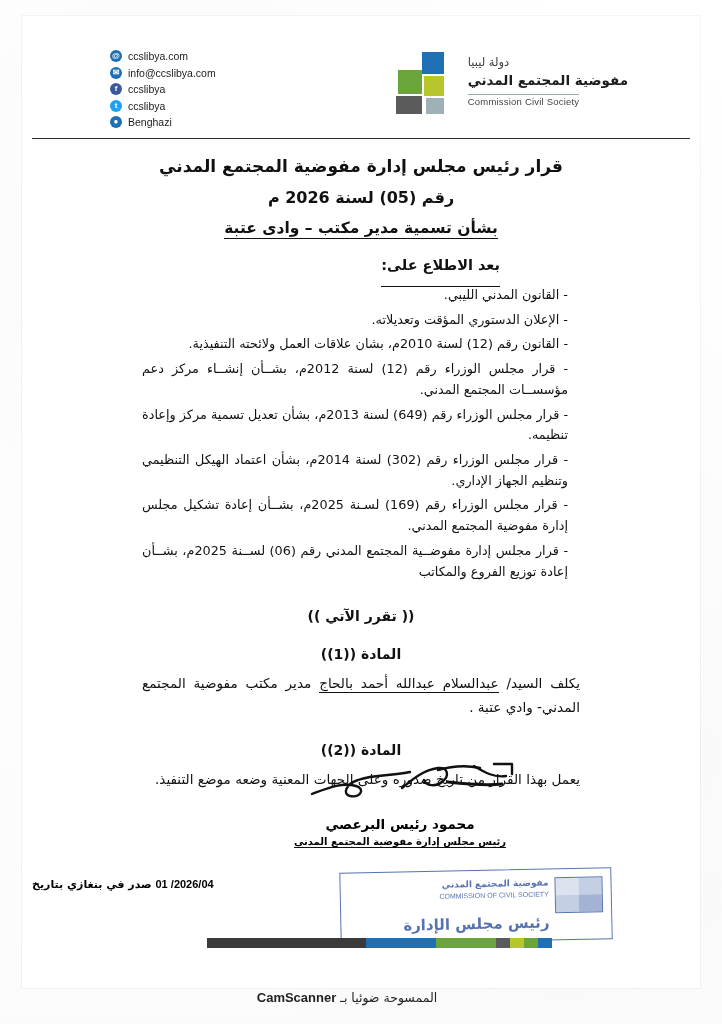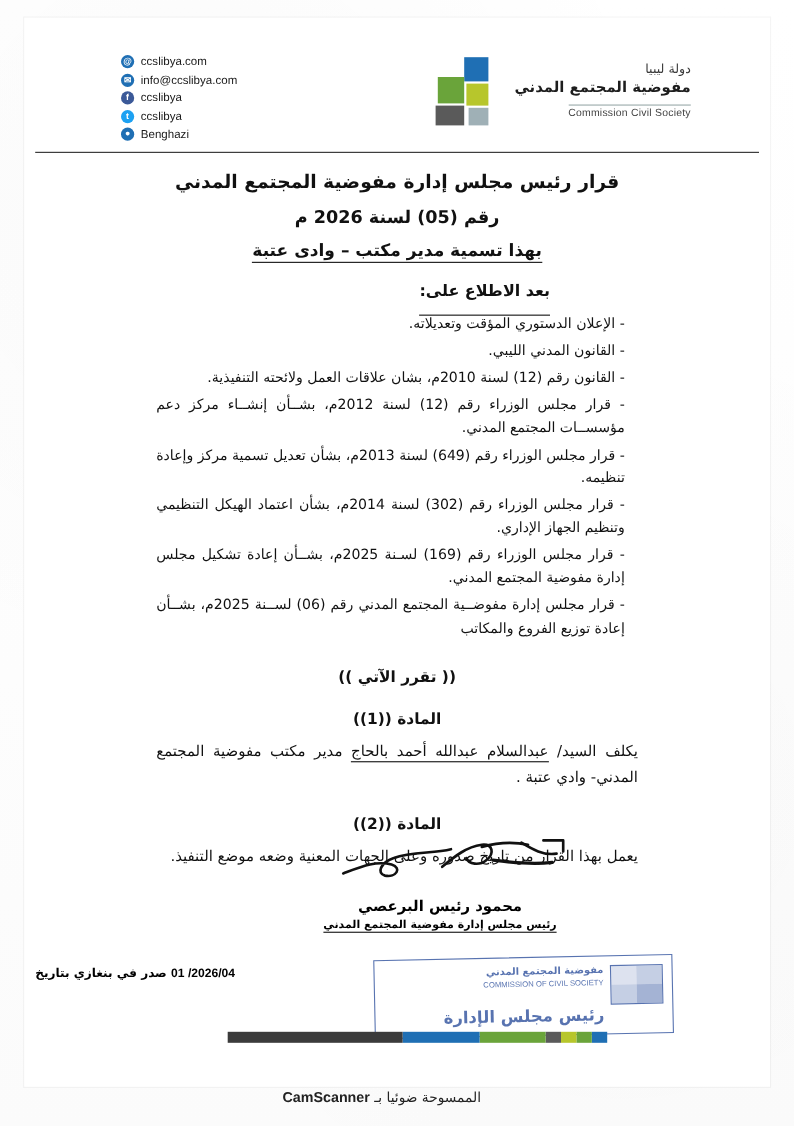--- a/index.html
+++ b/index.html
@@ -65,21 +65,21 @@
   .sq {
     position: absolute;
   }
   .sq.a { left: 26px; top: 0px;  width: 22px; height: 22px; background: #1f6fb4; }
   .sq.b { left: 2px;  top: 18px; width: 24px; height: 24px; background: #6aa43a; }
   .sq.c { left: 28px; top: 24px; width: 20px; height: 20px; background: #b7c62c; }
   .sq.d { left: 0px;  top: 44px; width: 26px; height: 18px; background: #5a5a5a; }
   .sq.e { left: 30px; top: 46px; width: 18px; height: 16px; background: #9fb0b6; }
 
   .logo-text {
-    text-align: right;
+    text-align: left;
     line-height: 1.35;
     color: #2b2b2b;
   }
   .logo-text .t1 { font-size: 11.5px; color: #3a3a3a; }
   .logo-text .t2 { font-size: 13.5px; font-weight: bold; color: #1d1d1d; }
   .logo-text .t3 {
     font-size: 9.5px;
     color: #444;
     font-family: "Liberation Sans", sans-serif;
     direction: ltr;
@@ -401,27 +401,27 @@
         </div>
       </div>
     </div>
 
     <div class="hr"></div>
 
     <div class="doc">
 
       <div class="title-1">قرار رئيس مجلس إدارة مفوضية المجتمع المدني</div>
       <div class="title-2">رقم (05) لسنة 2026 م</div>
-      <div class="title-3"><span>بهذا تسمية مدير مكتب – وادى عتبة</span></div>
+      <div class="title-3"><span>بشأن تسمية مدير مكتب – وادى عتبة</span></div>
 
       <div class="after-view"><span>بعد الاطلاع على:</span></div>
 
       <div class="clause-list">
+        <div class="clause">- القانون المدني الليبي.</div>
         <div class="clause">- الإعلان الدستوري المؤقت وتعديلاته.</div>
-        <div class="clause">- القانون المدني الليبي.</div>
         <div class="clause">- القانون رقم (12) لسنة 2010م، بشان علاقات العمل ولائحته التنفيذية.</div>
         <div class="clause">- قرار مجلس الوزراء رقم (12) لسنة 2012م، بشــأن إنشــاء مركز دعم مؤسســات المجتمع المدني.</div>
         <div class="clause">- قرار مجلس الوزراء رقم (649) لسنة 2013م، بشأن تعديل تسمية مركز وإعادة تنظيمه.</div>
         <div class="clause">- قرار مجلس الوزراء رقم (302) لسنة 2014م، بشأن اعتماد الهيكل التنظيمي وتنظيم الجهاز الإداري.</div>
         <div class="clause">- قرار مجلس الوزراء رقم (169) لسـنة 2025م، بشــأن إعادة تشكيل مجلس إدارة مفوضية المجتمع المدني.</div>
         <div class="clause">- قرار مجلس إدارة مفوضــية المجتمع المدني رقم (06) لســنة 2025م، بشــأن إعادة توزيع الفروع والمكاتب</div>
       </div>
 
       <div class="decides">(( تقرر الآتي ))</div>
 

